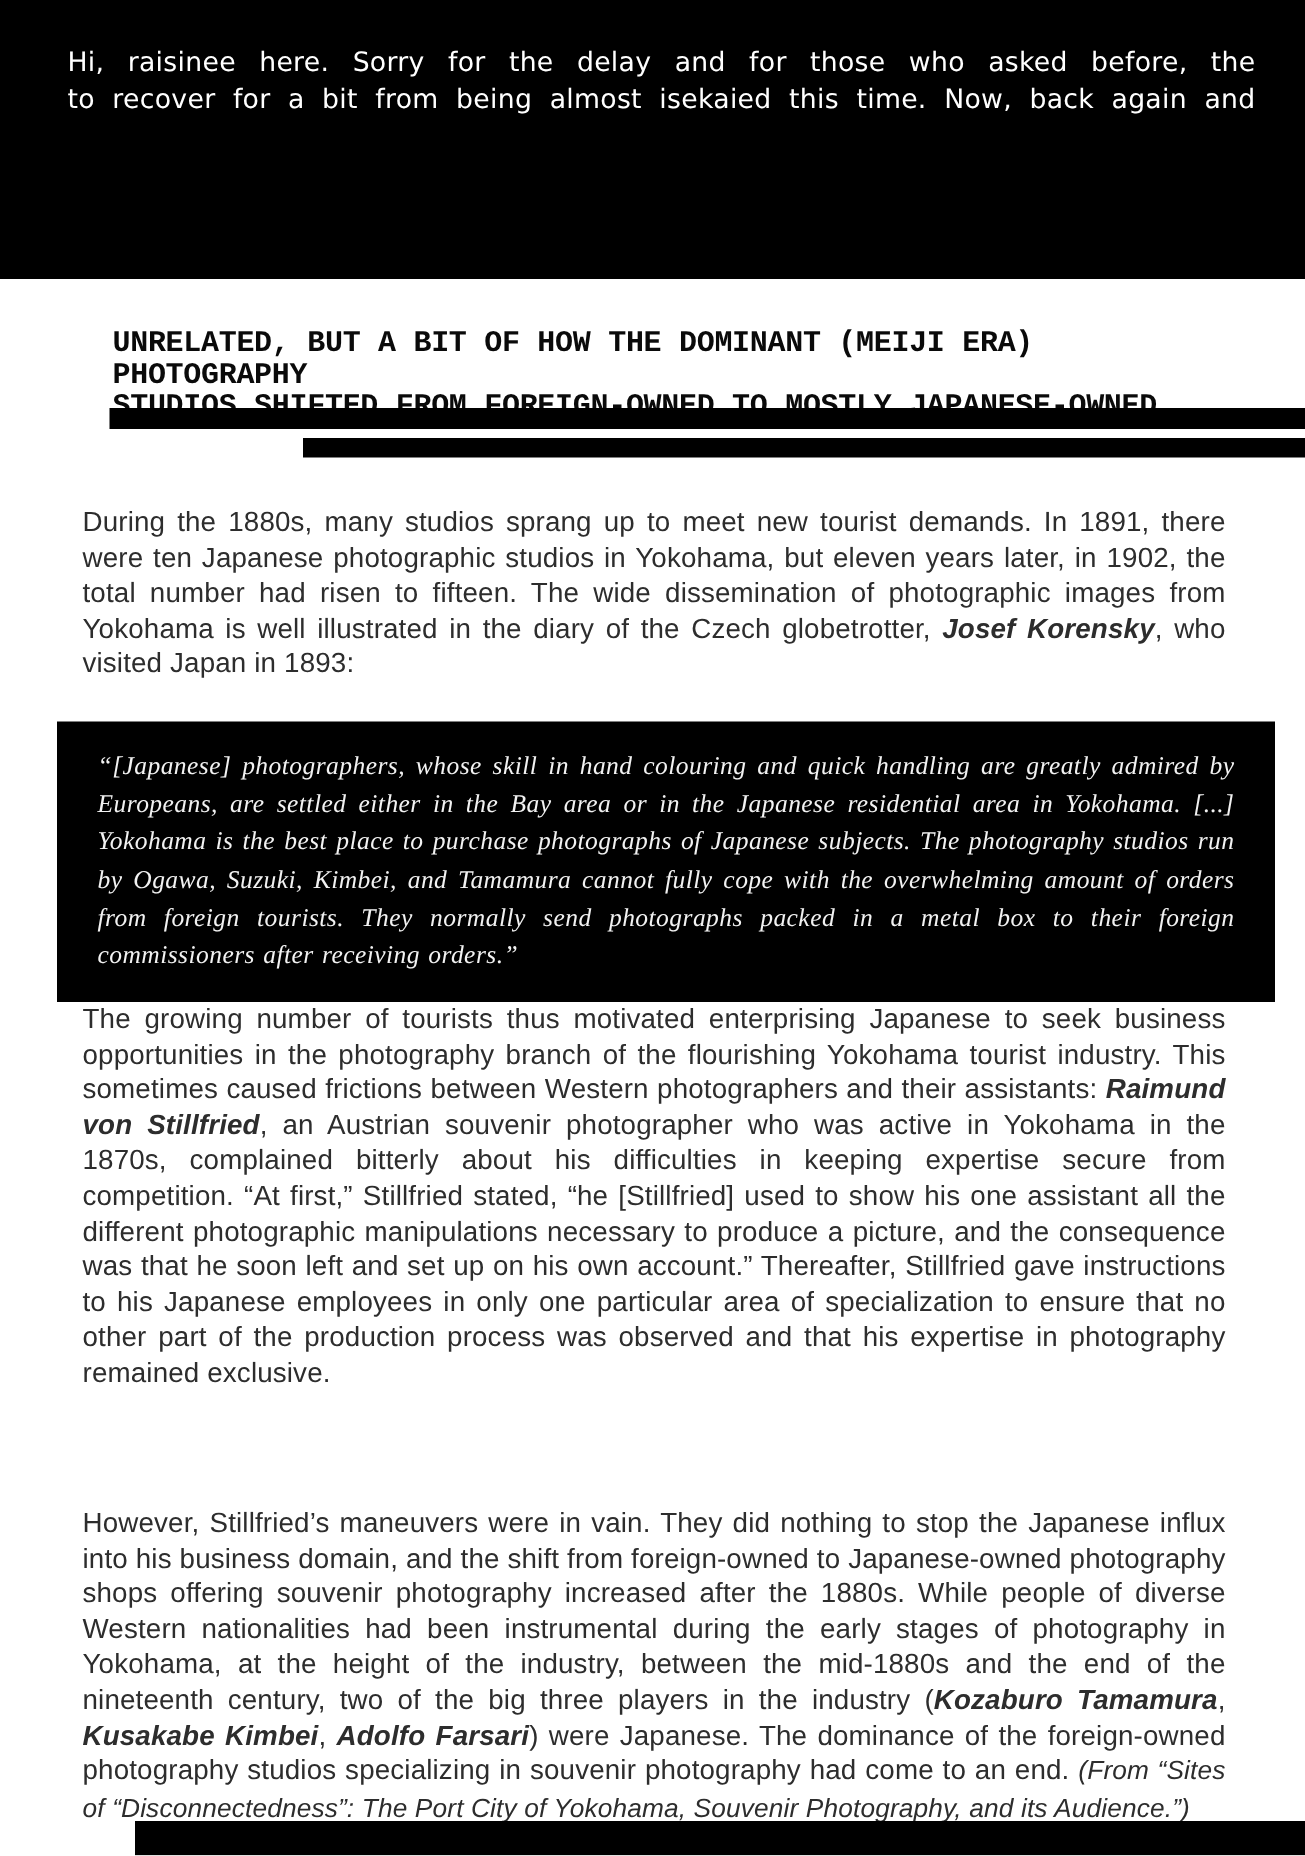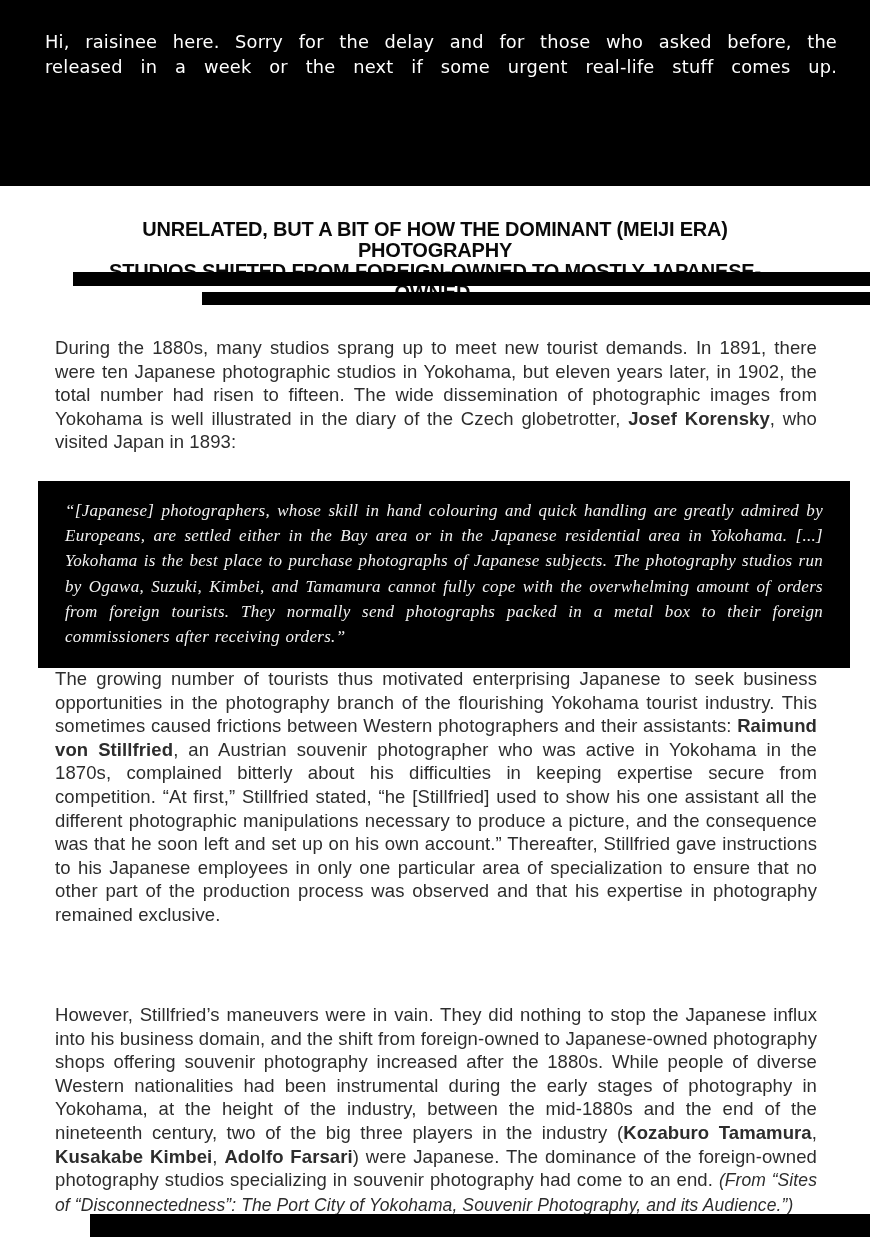--- a/index.html
+++ b/index.html
@@ -30,22 +30,21 @@
     line-height: 24.8px;
     letter-spacing: 0.2px;
   }
   .jline { text-align: justify; text-align-last: justify; }
   .jline.last { text-align-last: left; }
 
   
   .headline {
     position: absolute;
     top: 219px; left: 75px; width: 720px;
-    text-align: center;
-    font-family: Liberation Sans, sans-serif;
+    font-family: Liberation Mono, monospace;
     font-weight: 700;
     font-size: 20px;
     line-height: 21px;
     color: #0a0a0a;
     letter-spacing: -0.2px;
   }
 
   
   .bar { position: absolute; background: #000000; }
   .bar-top    { top: 272px; left: 73px;  right: 0; height: 14px; }
@@ -57,21 +56,21 @@
     left: 55px; width: 762px;
     color: #2d2d2d;
     font-size: 18.5px;
     line-height: 23.6px;
     text-align: justify;
     letter-spacing: 0.1px;
   }
   .p1 { top: 336px; }
   .p2 { top: 667px; }
   .p3 { top: 968px; margin-top: 35px; }
-  .bname { font-weight: 700; }
+  .bname { font-weight: 700; font-style: italic; }
   .cite  { font-style: italic; font-size: 17.5px; }
 
   
   .quotebox {
     position: absolute;
     top: 481px; left: 38px; width: 812px;
     box-sizing: border-box;
     background: #000000;
     padding: 17px 27px 19px 27px;
     text-decoration: underline;
@@ -96,21 +95,21 @@
   }
 </style>
 </head>
 <body>
 
 <div class="page">
 
   <div class="banner">
     <div class="banner-inner">
       <div class="jline">Hi, raisinee here. Sorry for the delay and for those who asked before, the</div>
-      <div class="jline">released in a week or the next if some urgent real-life stuff comes up.</div>
+      <div class="jline">to recover for a bit from being almost isekaied this time. Now, back again and</div>
     </div>
   </div>
 
   <div class="headline">
     <div>UNRELATED, BUT A BIT OF HOW THE DOMINANT (MEIJI ERA) PHOTOGRAPHY</div>
     <div>STUDIOS SHIFTED FROM FOREIGN-OWNED TO MOSTLY JAPANESE-OWNED.</div>
   </div>
 
   <div class="bar bar-top"></div>
   <div class="bar bar-bottom"></div>

